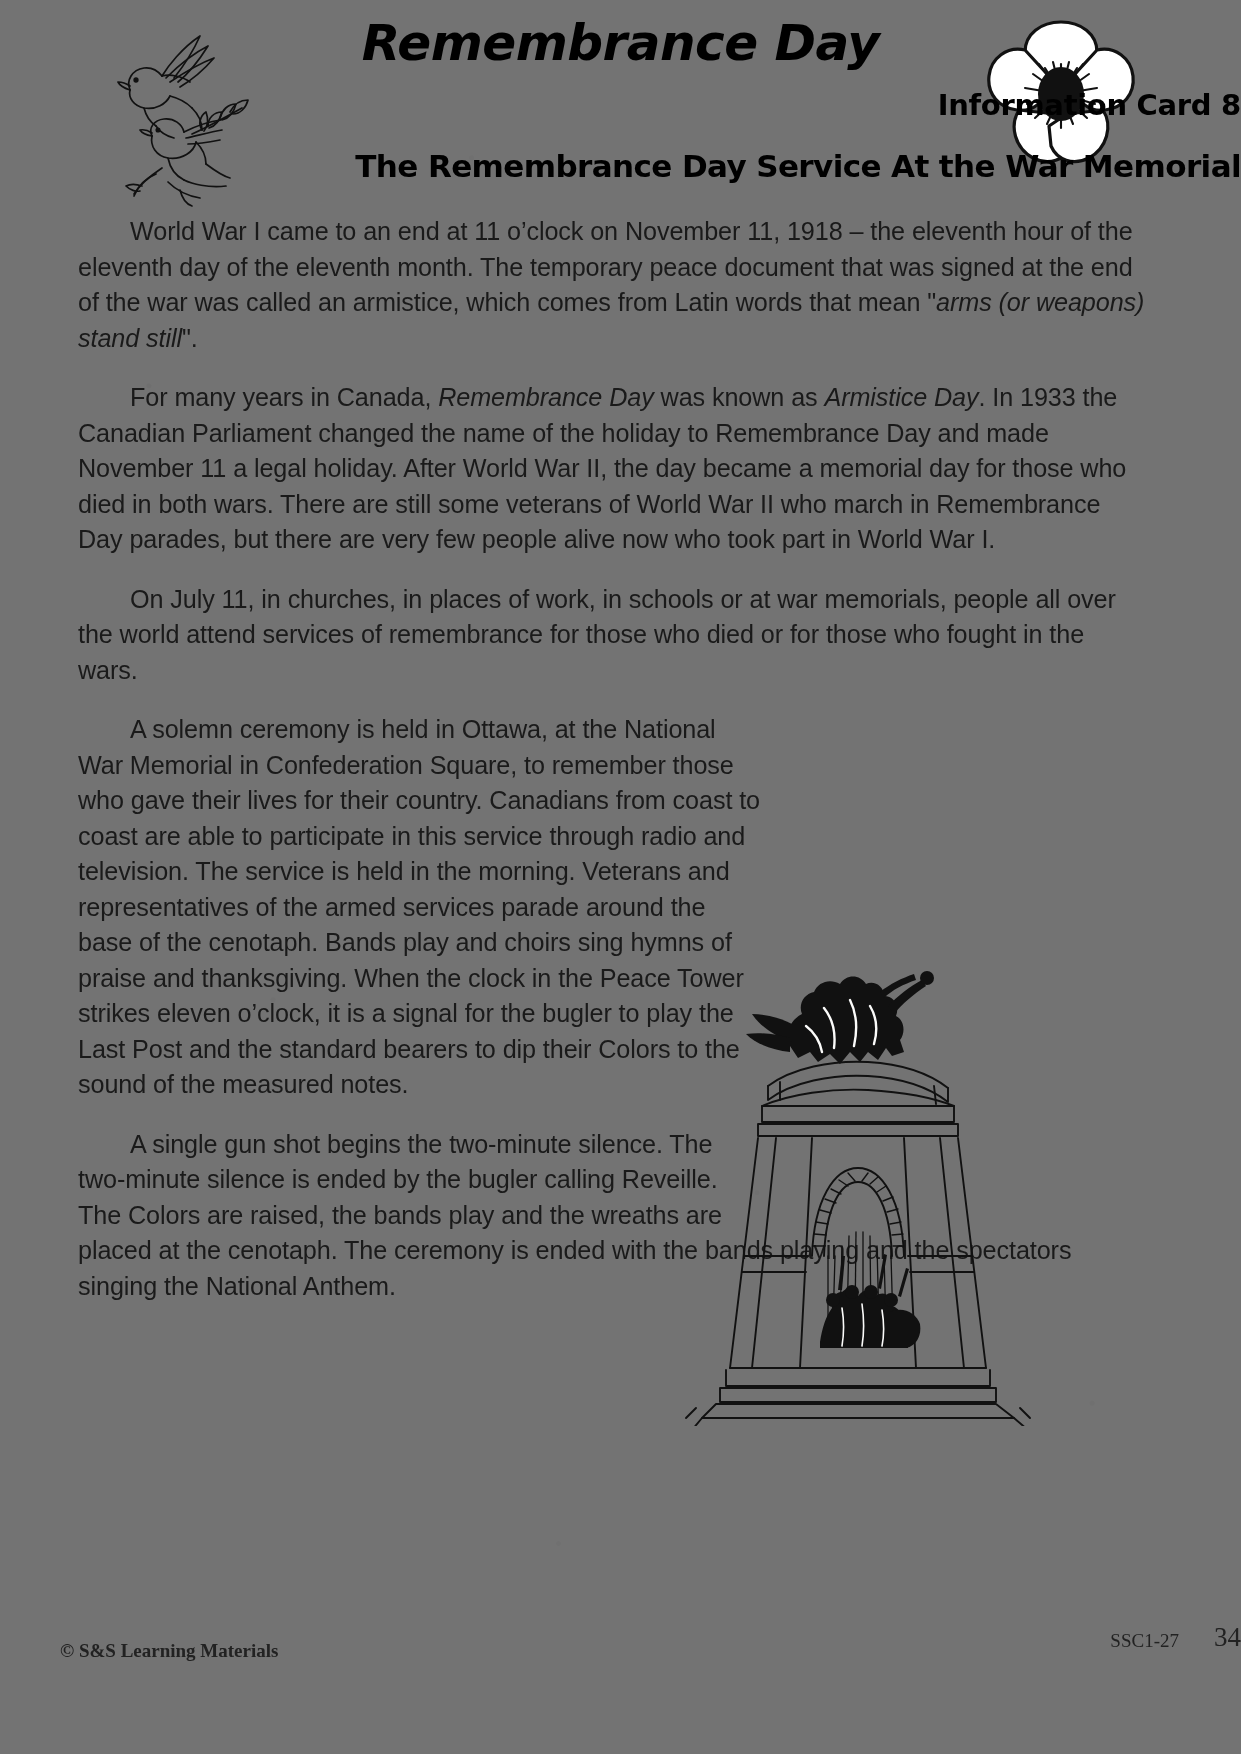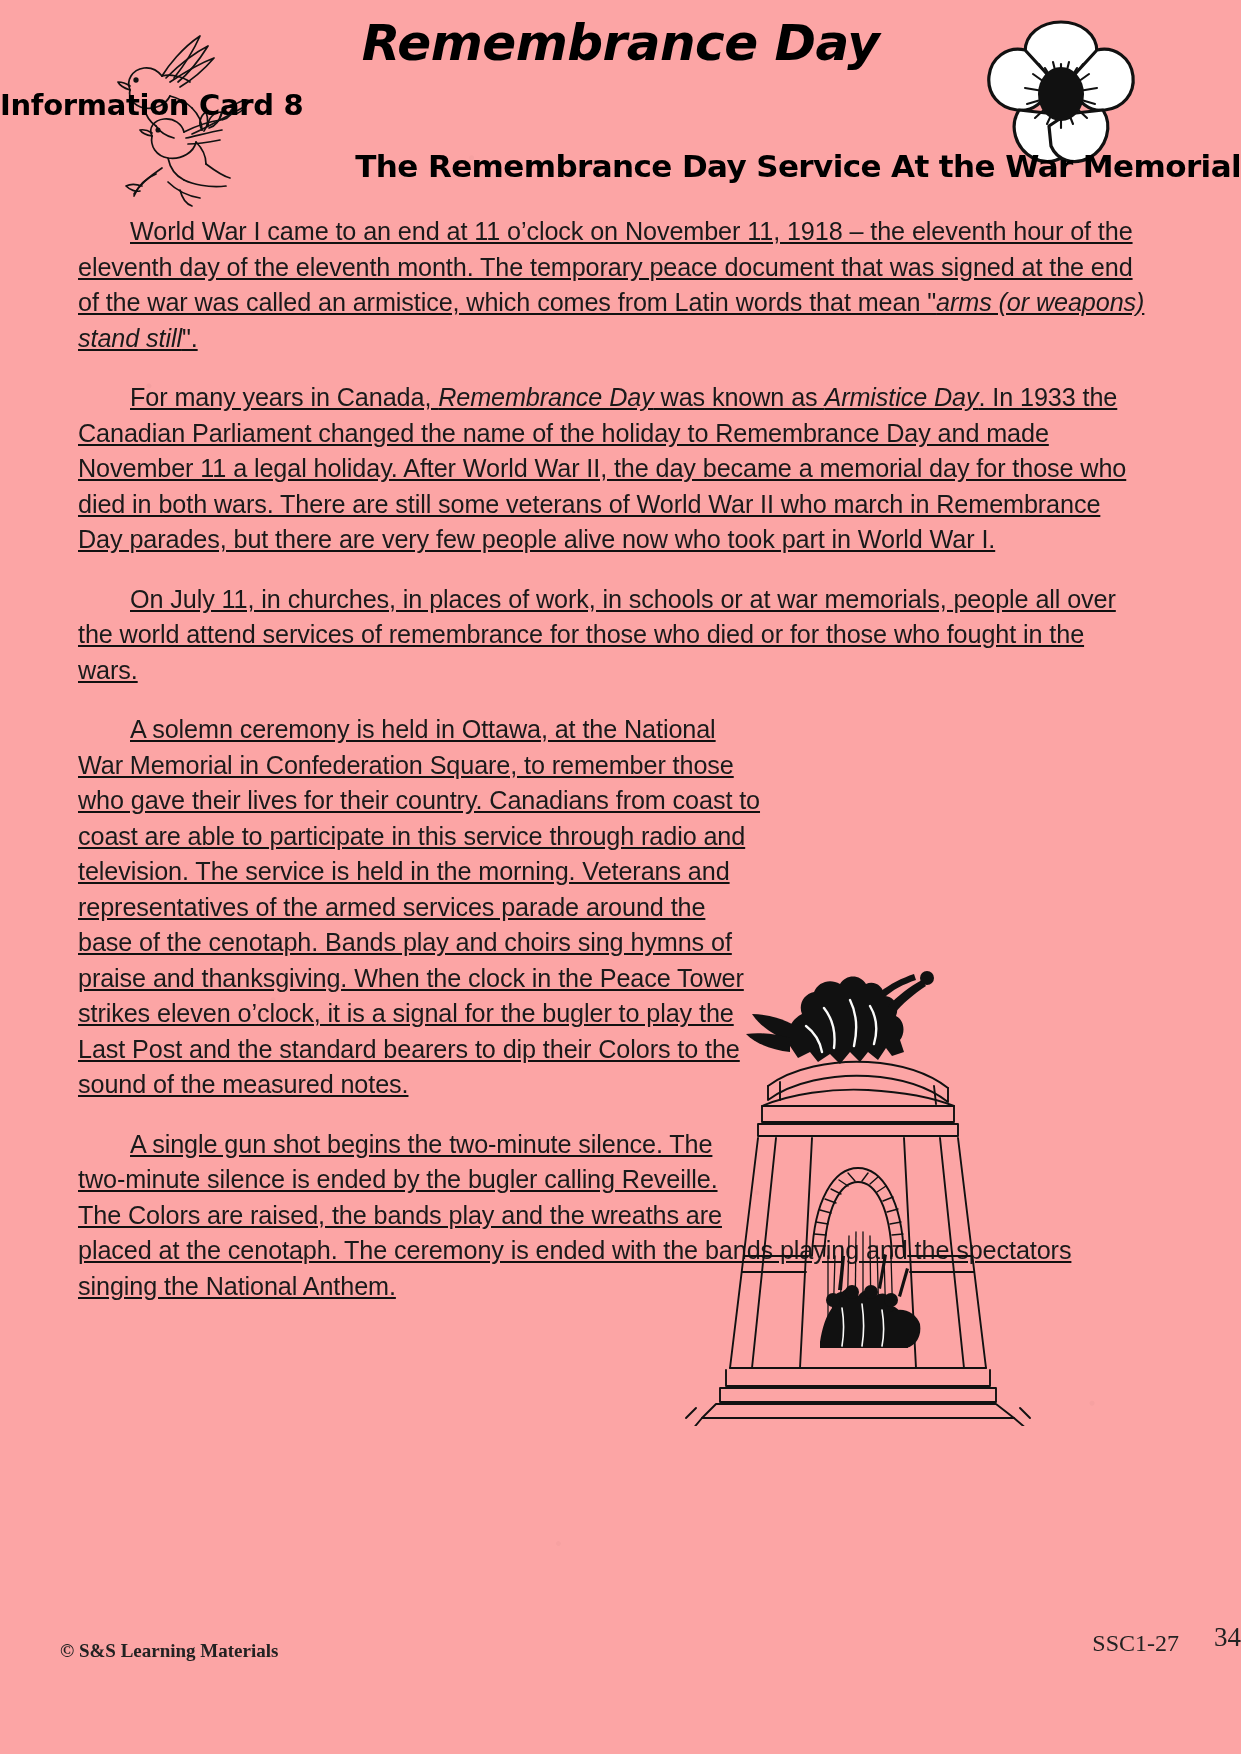--- a/index.html
+++ b/index.html
@@ -9,23 +9,22 @@
   }
   body {
     font-family: "Liberation Sans", sans-serif;
     color: #111111;
   }
   .page {
     position: relative;
     width: 1241px;
     height: 1754px;
     margin: 0 auto;
-    background: #fca5a5;
+    background: #737373;
     overflow: hidden;
-    text-decoration: underline;
   }
   
   .page::before {
     content: "";
     position: absolute;
     inset: 0;
     pointer-events: none;
     background:
       radial-gradient(circle at 12% 22%, rgba(0,0,0,0.035) 0 2px, transparent 3px),
       radial-gradient(circle at 38% 9%, rgba(0,0,0,0.03) 0 2px, transparent 3px),
@@ -66,21 +65,21 @@
     font-weight: bold;
     font-style: italic;
     font-size: 50px;
     letter-spacing: -0.5px;
     color: #000;
   }
   .subtitle {
     position: absolute;
     left: 0; right: 0;
     top: 88px;
-    text-align: left;
+    text-align: right;
     font-family: "DejaVu Sans", sans-serif;
     font-weight: bold;
     font-size: 29px;
     letter-spacing: -0.3px;
     color: #000;
   }
   .section-heading {
     position: absolute;
     left: 0; right: 0;
     top: 148px;
@@ -148,21 +147,21 @@
     left: 0; right: 0;
     top: -6px;
     text-align: right;
     font-size: 27px;
     color: #222;
   }
   .footer-right {
     position: absolute;
     right: 62px;
     top: 2px;
-    font-size: 24px;
+    font-size: 19px;
     color: #222;
   }
 </style>
 </head>
 <body>
 
 <div class="page">
 
   <div class="header">
 

